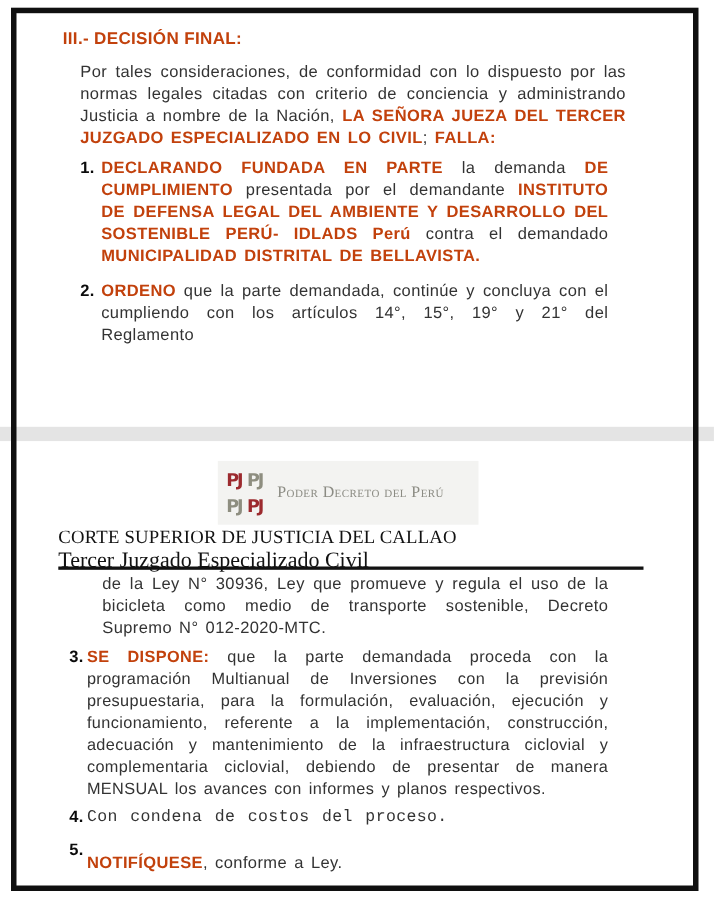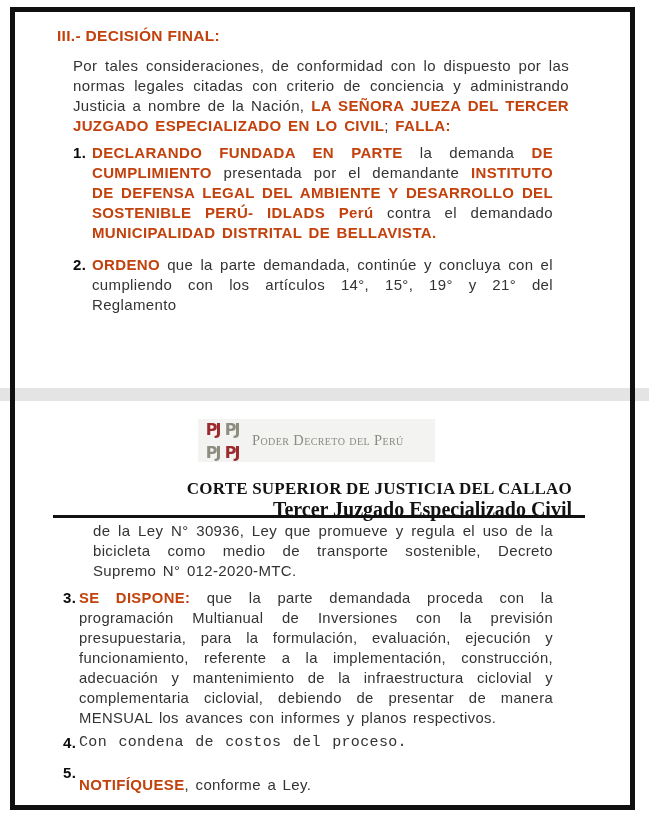--- a/index.html
+++ b/index.html
@@ -18,36 +18,36 @@
     letter-spacing:0.35px;word-spacing:2px;
     text-align:justify;
   }
   .b{font-weight:700;color:#c2410c;}
   .u{text-underline-offset:2px;}
   .heading{font-size:15.5px;line-height:20px;letter-spacing:0.3px;color:#0b0b0b;}
   .item{display:flex;}
   .num{flex:none;font-weight:700;color:#0b0b0b;font-size:15px;line-height:20px;letter-spacing:0.3px;}
   .item .itext{flex:1;}
   
-  .logo-box{left:198px;top:419px;width:237px;height:43px;background:#f3f3f1;display:flex;align-items:center;}
+  .logo-box{left:198px;top:419px;width:237px;height:58px;background:#f3f3f1;display:flex;align-items:center;}
   .pj-grid{
     display:grid;grid-template-columns:repeat(2,19px);grid-auto-rows:23px;
     margin-left:5px;flex:none;
     font-family:"DejaVu Sans",sans-serif;font-weight:900;font-size:16px;line-height:23px;
     letter-spacing:-2px;
   }
   .pj-tile{display:block;text-align:center;}
   .logo-caption{
     font-family:"Liberation Serif","DejaVu Serif",serif;
     font-variant:small-caps;font-size:14.5px;letter-spacing:0.4px;
     color:#8b8b83;margin-left:11px;white-space:nowrap;
   }
   .court-line{
-    left:40px;width:532px;text-align:right;
-    font-family:"Liberation Serif","DejaVu Serif",serif;font-weight:700;color:#121212;
+    left:53px;width:532px;text-align:left;
+    font-family:"Liberation Serif","DejaVu Serif",serif;font-weight:400;color:#121212;
     white-space:nowrap;
   }
   .court1{top:479px;font-size:17px;letter-spacing:0.2px;}
   .court2{top:498px;font-size:20px;}
   .rule{left:53px;top:515px;width:532px;height:3px;background:#121212;}
 </style>
 </head>
 <body>
 
 <div class="canvas">

